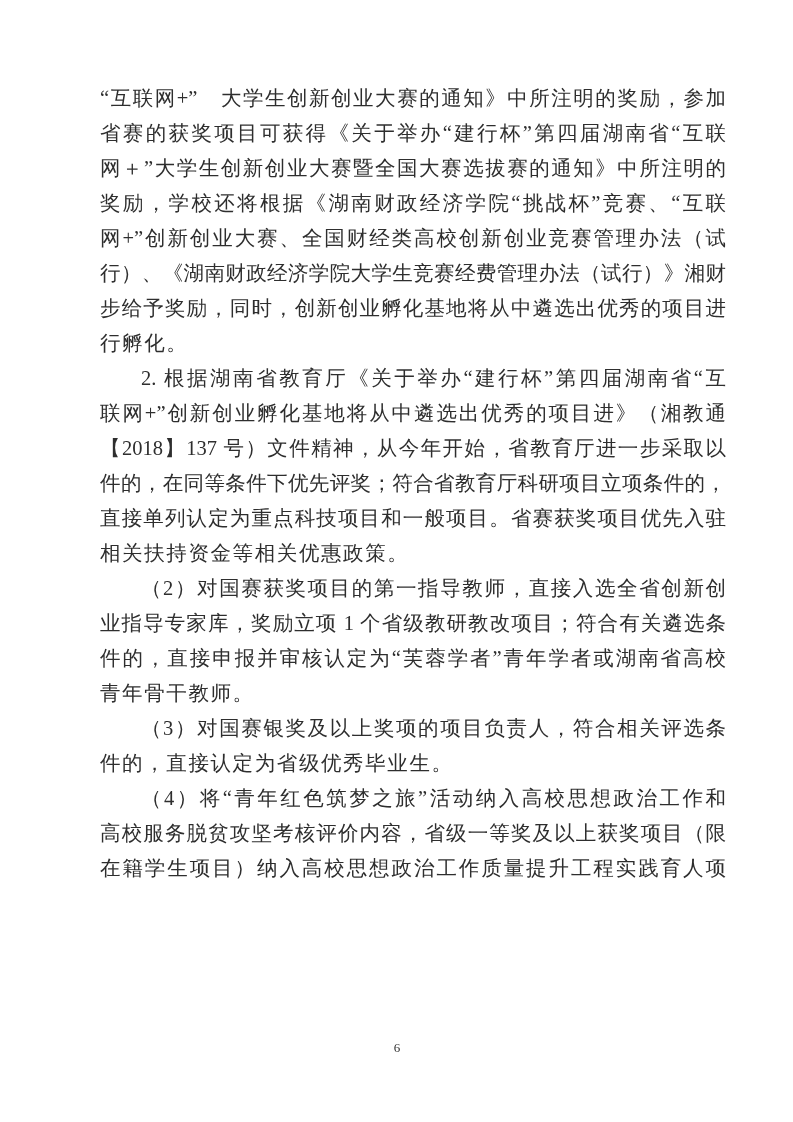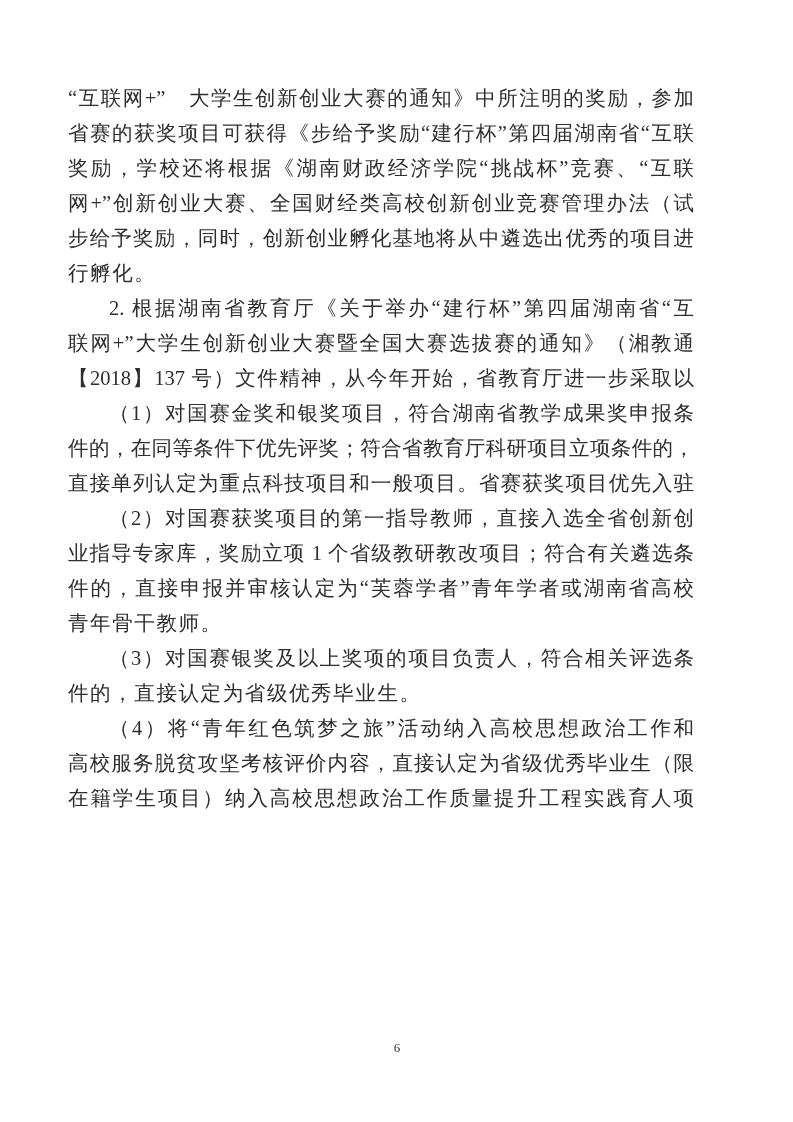--- a/index.html
+++ b/index.html
@@ -12,21 +12,21 @@
     overflow: hidden;
   }
   .page {
     position: relative;
     width: 793px;
     height: 1122px;
     background: #ffffff;
   }
   .text-block {
     position: absolute;
-    left: 68px;
+    left: 100px;
     top: 81px;
     width: 626px;
   }
   .ln {
     height: 35px;
     line-height: 35px;
     font-size: 20.5px;
     font-weight: 400;
     text-align: justify;
     text-align-last: justify;
@@ -55,35 +55,37 @@
     font-size: 13px;
     color: #333333;
   }
 </style>
 </head>
 <body>
 
 <div class="page">
   <div class="text-block">
     <div class="ln">“互联网+”　大学生创新创业大赛的通知》中所注明的奖励，参加</div>
-    <div class="ln">省赛的获奖项目可获得《步给予奖励“建行杯”第四届湖南省“互联</div>
+    <div class="ln">省赛的获奖项目可获得《关于举办“建行杯”第四届湖南省“互联</div>
+    <div class="ln">网＋”大学生创新创业大赛暨全国大赛选拔赛的通知》中所注明的</div>
     <div class="ln">奖励，学校还将根据《湖南财政经济学院“挑战杯”竞赛、“互联</div>
     <div class="ln">网+”创新创业大赛、全国财经类高校创新创业竞赛管理办法（试</div>
+    <div class="ln">行）、《湖南财政经济学院大学生竞赛经费管理办法（试行）》湘财</div>
     <div class="ln">步给予奖励，同时，创新创业孵化基地将从中遴选出优秀的项目进</div>
     <div class="ln e">行孵化。</div>
     <div class="ln i">2. 根据湖南省教育厅《关于举办“建行杯”第四届湖南省“互</div>
-    <div class="ln">联网+”大学生创新创业大赛暨全国大赛选拔赛的通知》（湘教通</div>
+    <div class="ln">联网+”创新创业孵化基地将从中遴选出优秀的项目进》（湘教通</div>
     <div class="ln">【2018】137 号）文件精神，从今年开始，省教育厅进一步采取以</div>
-    <div class="ln i">（1）对国赛金奖和银奖项目，符合湖南省教学成果奖申报条</div>
     <div class="ln">件的，在同等条件下优先评奖；符合省教育厅科研项目立项条件的，</div>
     <div class="ln">直接单列认定为重点科技项目和一般项目。省赛获奖项目优先入驻</div>
+    <div class="ln e">相关扶持资金等相关优惠政策。</div>
     <div class="ln i">（2）对国赛获奖项目的第一指导教师，直接入选全省创新创</div>
     <div class="ln">业指导专家库，奖励立项 1 个省级教研教改项目；符合有关遴选条</div>
     <div class="ln">件的，直接申报并审核认定为“芙蓉学者”青年学者或湖南省高校</div>
     <div class="ln e">青年骨干教师。</div>
     <div class="ln i">（3）对国赛银奖及以上奖项的项目负责人，符合相关评选条</div>
     <div class="ln e">件的，直接认定为省级优秀毕业生。</div>
     <div class="ln i">（4）将“青年红色筑梦之旅”活动纳入高校思想政治工作和</div>
-    <div class="ln">高校服务脱贫攻坚考核评价内容，直接认定为省级优秀毕业生（限</div>
+    <div class="ln">高校服务脱贫攻坚考核评价内容，省级一等奖及以上获奖项目（限</div>
     <div class="ln">在籍学生项目）纳入高校思想政治工作质量提升工程实践育人项</div>
   </div>
   <div class="page-num">6</div>
 </div>
 
 </body></html>

